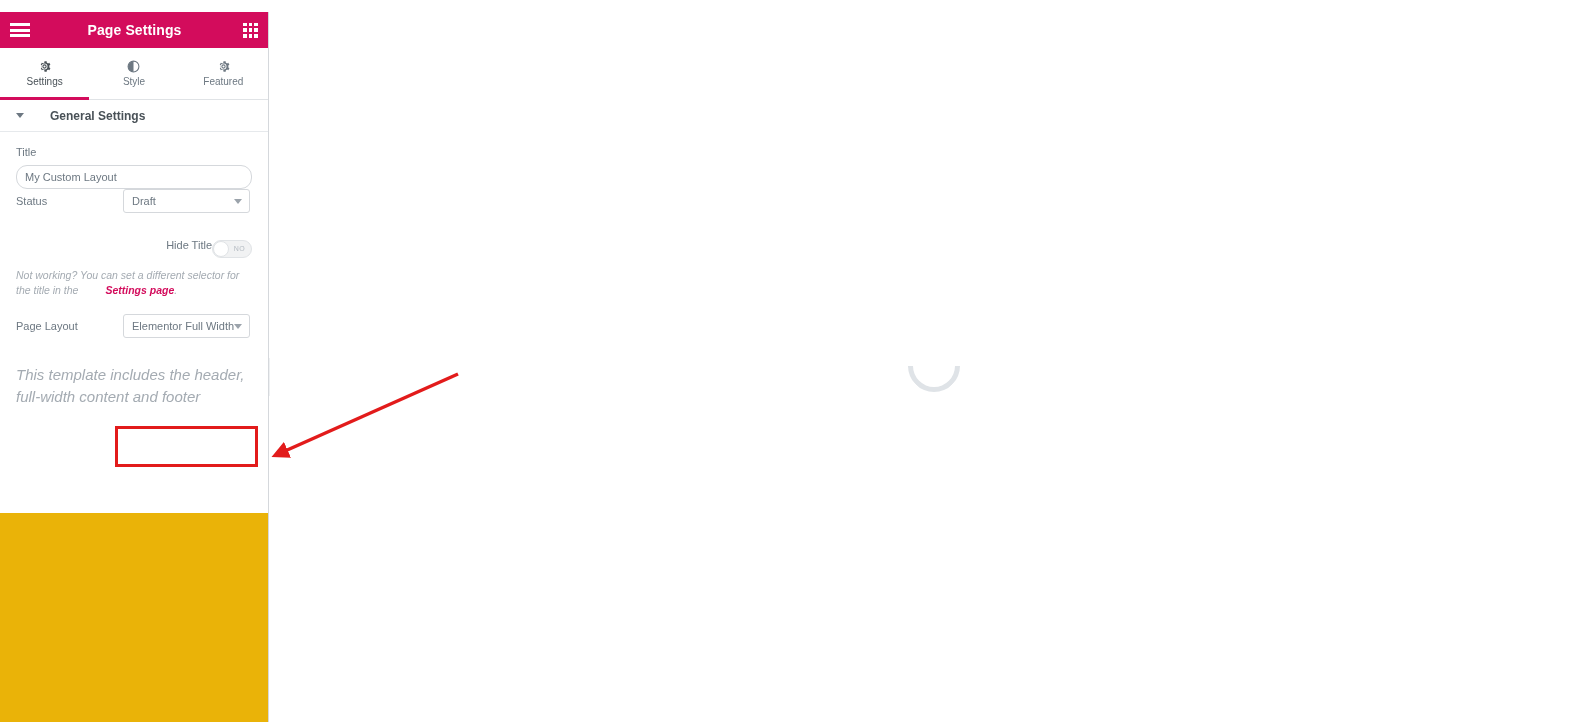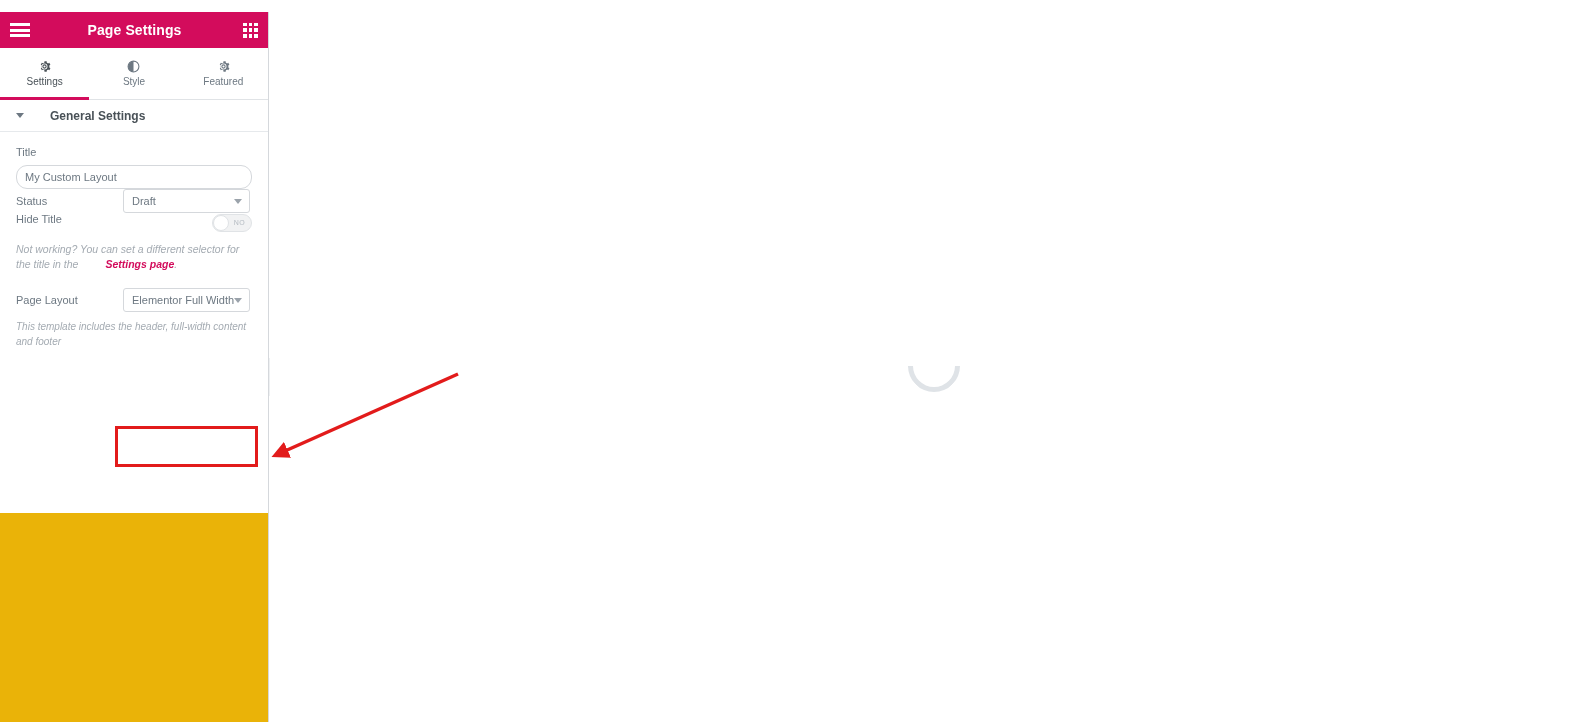--- a/index.html
+++ b/index.html
@@ -165,21 +165,21 @@
     font-size: 11px;
     color: #6d7882;
     padding: 0 8px;
     font-family: "Liberation Sans", sans-serif;
     outline: none;
   }
 
   .control-row {
     display: flex;
     align-items: center;
-    margin-bottom: 0;
+    margin-bottom: 26px;
   }
   .control-row .control-label {
     margin-bottom: 0;
     width: 107px;
     flex: none;
   }
   .select-wrap {
     position: relative;
     width: 127px;
     height: 24px;
@@ -237,21 +237,21 @@
     position: absolute;
     background: #ccd2d8;
   }
   .plus-circle::before { width: 11px; height: 1.5px; }
   .plus-circle::after  { width: 1.5px; height: 11px; }
 
   
   .toggle-row {
     display: flex;
     align-items: center;
-    justify-content: space-between;
+    justify-content: flex-end;
     margin-bottom: 10px;
   }
   .toggle {
     width: 40px;
     height: 18px;
     border-radius: 9px;
     background: #f1f2f3;
     border: 1px solid #e0e3e6;
     box-sizing: border-box;
     display: flex;
@@ -285,25 +285,25 @@
   }
   .help-link {
     color: #d30c5c;
     font-weight: bold;
     font-style: italic;
     text-decoration: none;
     cursor: pointer;
     margin-left: 24px;
   }
   .desc-text {
-    font-size: 10px;
+    font-size: 15px;
     font-style: italic;
     color: #a4abb2;
     line-height: 1.45;
-    margin-top: 8px;
+    margin-top: 26px;
   }
 
   
   #panel-collapse-handle {
     position: absolute;
     left: 269px;
     top: 358px;
     width: 16px;
     height: 38px;
     background: #eef0f2;

